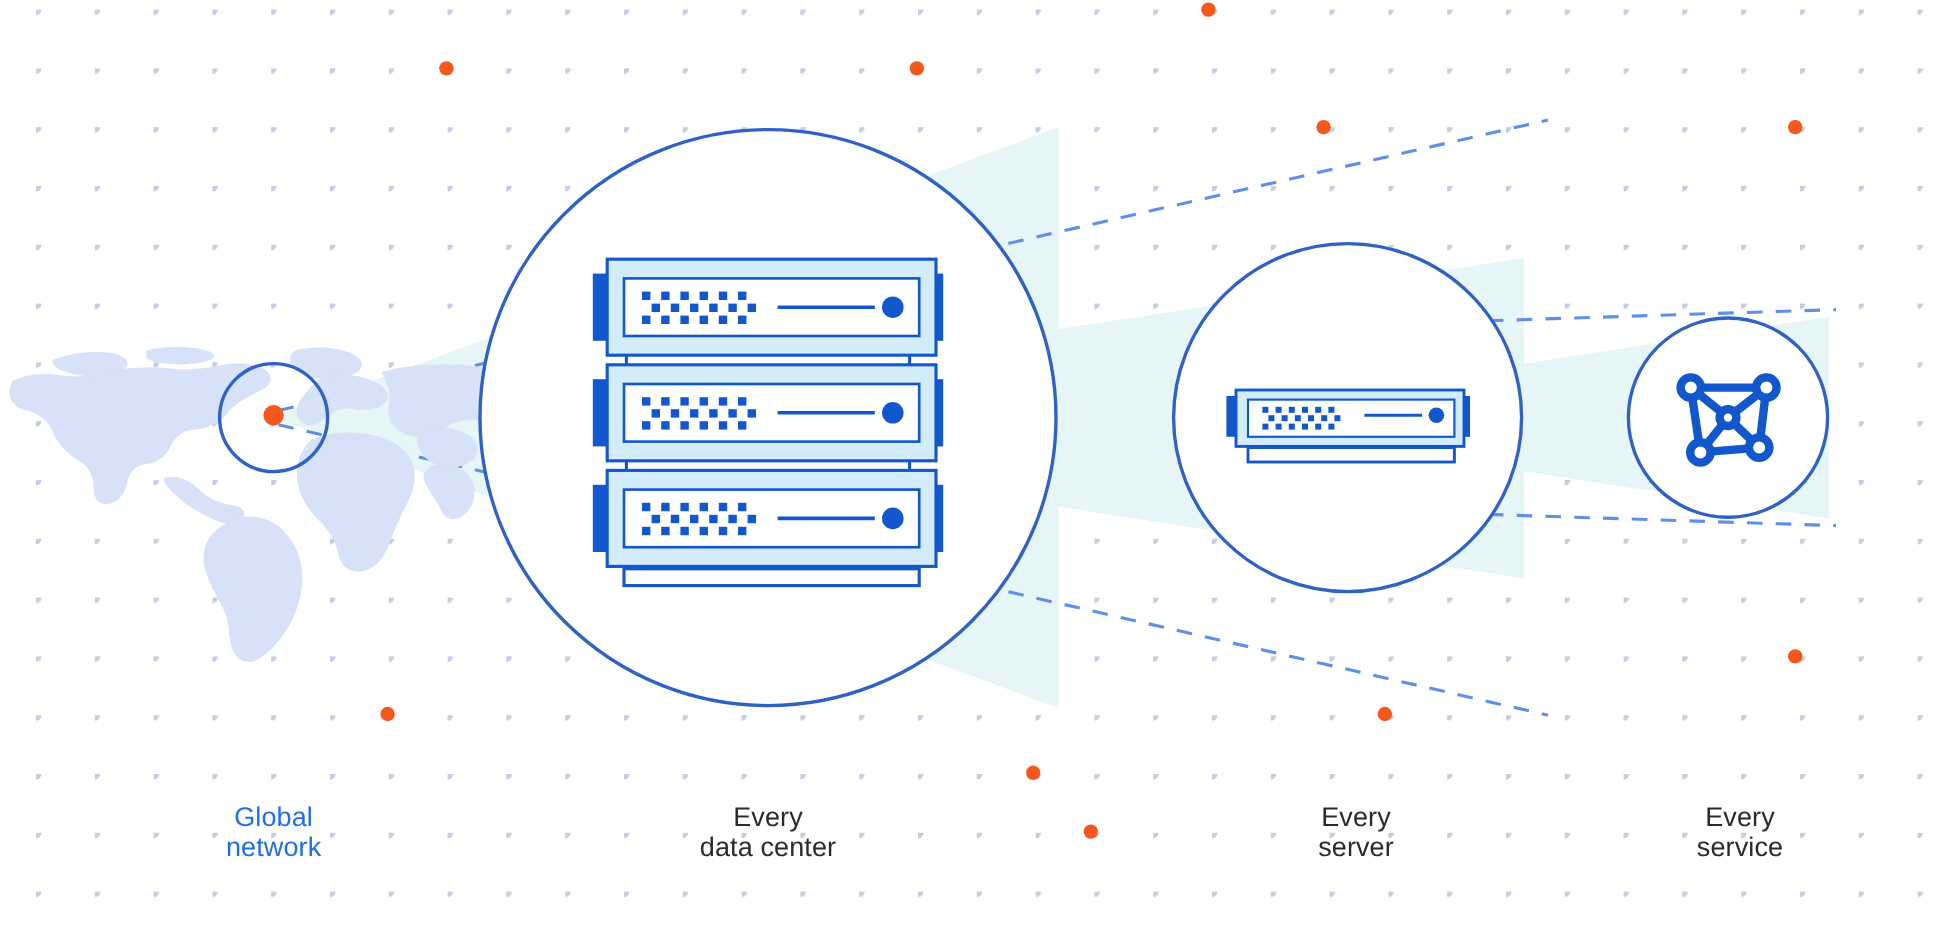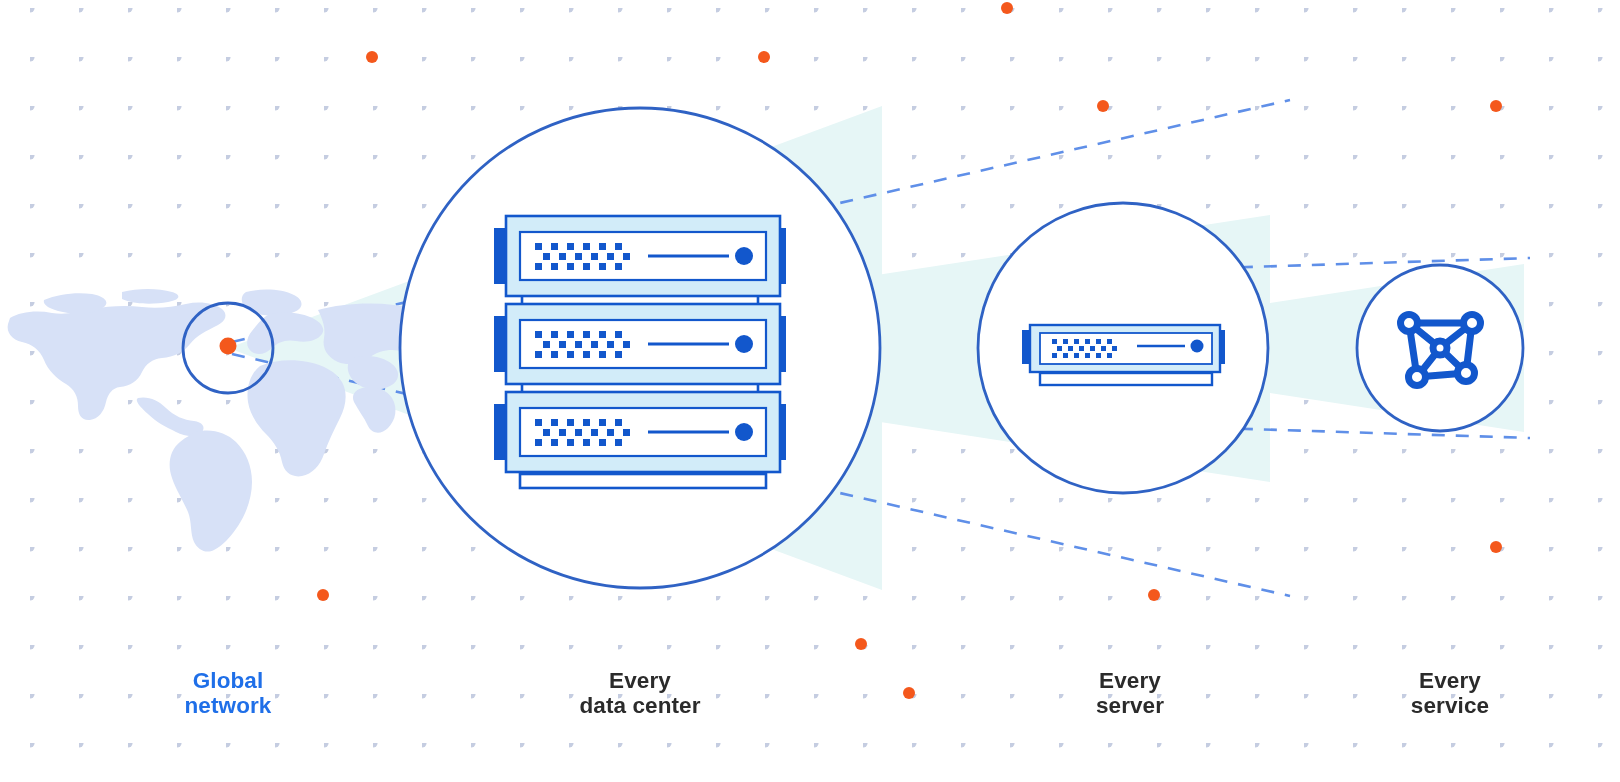--- a/index.html
+++ b/index.html
@@ -10,21 +10,21 @@
     font-family:"Liberation Sans", sans-serif;
     overflow:hidden;
   }
   #stage{position:relative;width:1620px;height:782px;background:#ffffff;}
   #stage svg{position:absolute;left:0;top:0;}
   .lbl{
     position:absolute;
     text-align:center;
     font-size:22.5px;
     line-height:25px;
-    font-weight:700;
+    font-weight:400;
     color:#2b2b2b;
     white-space:pre-line;
     letter-spacing:0.1px;
   }
   .lbl.accent{color:#1f6fe8;}
 </style>
 </head>
 <body>
 
 <div id="stage">

